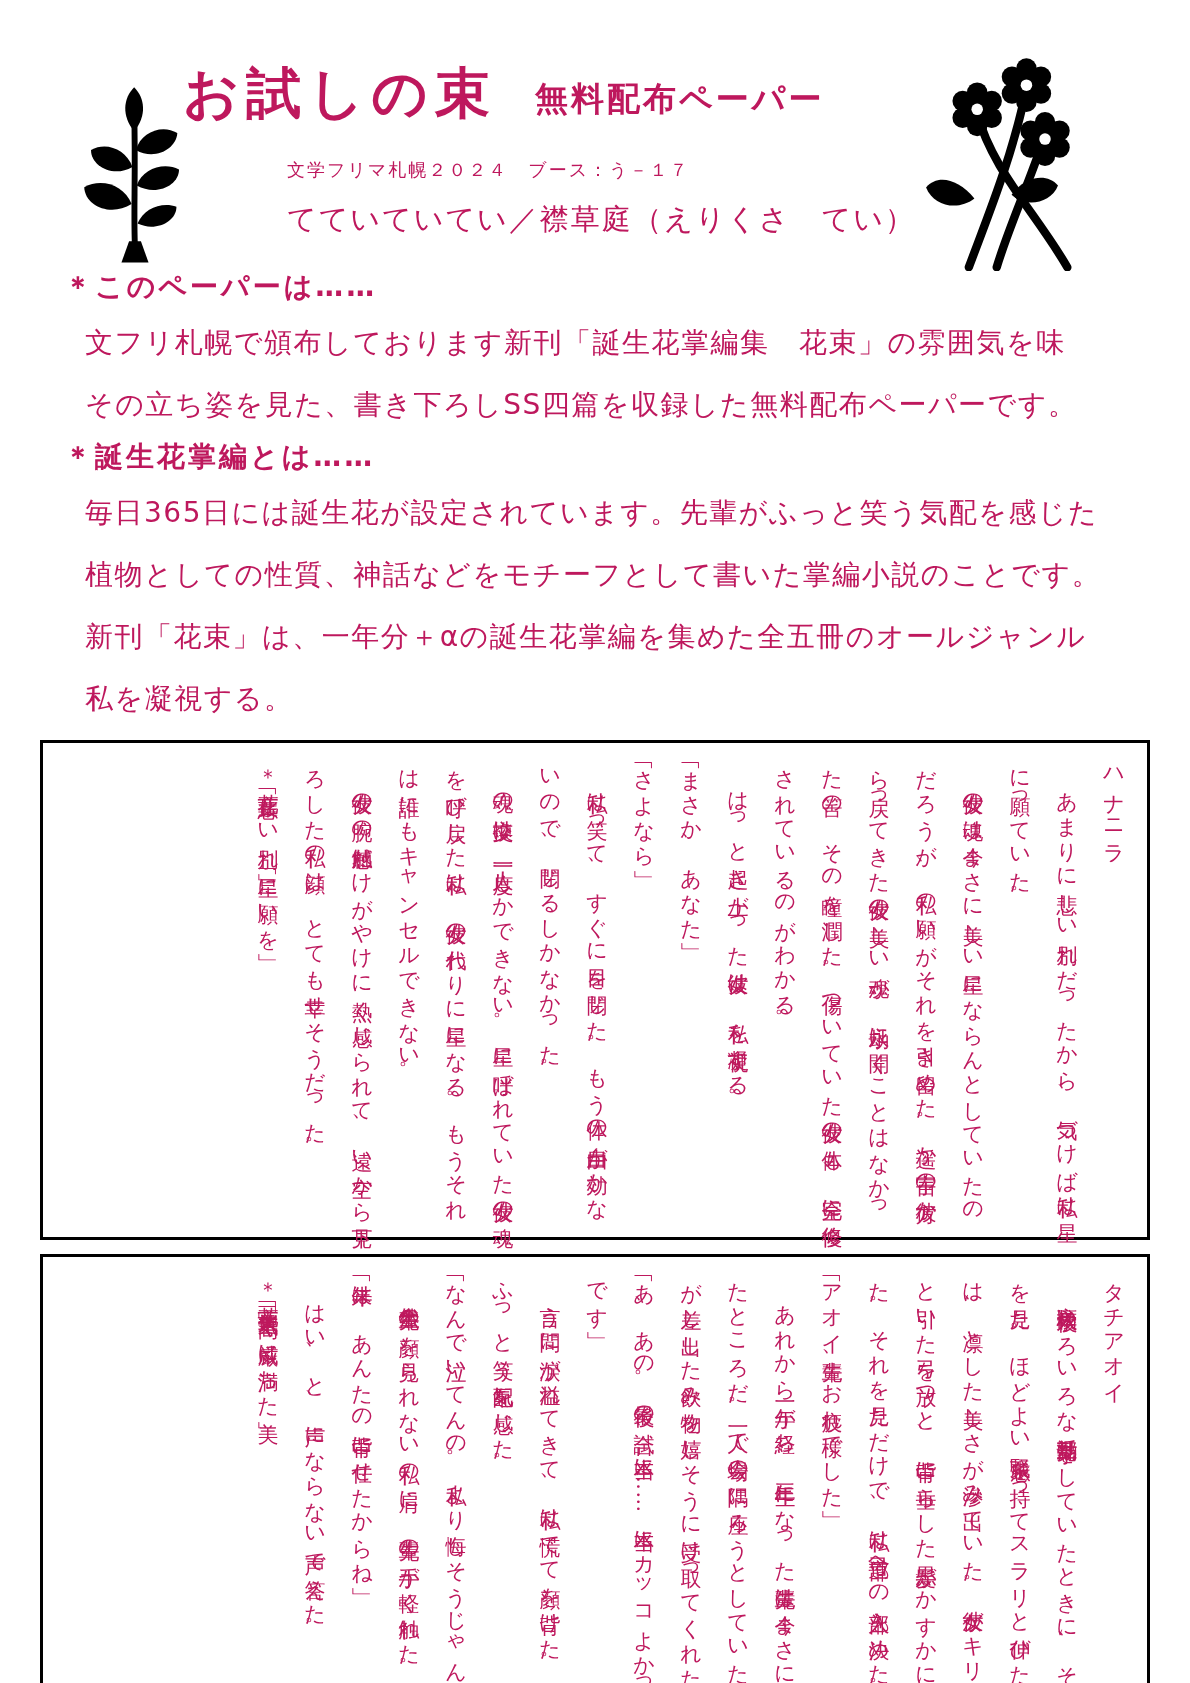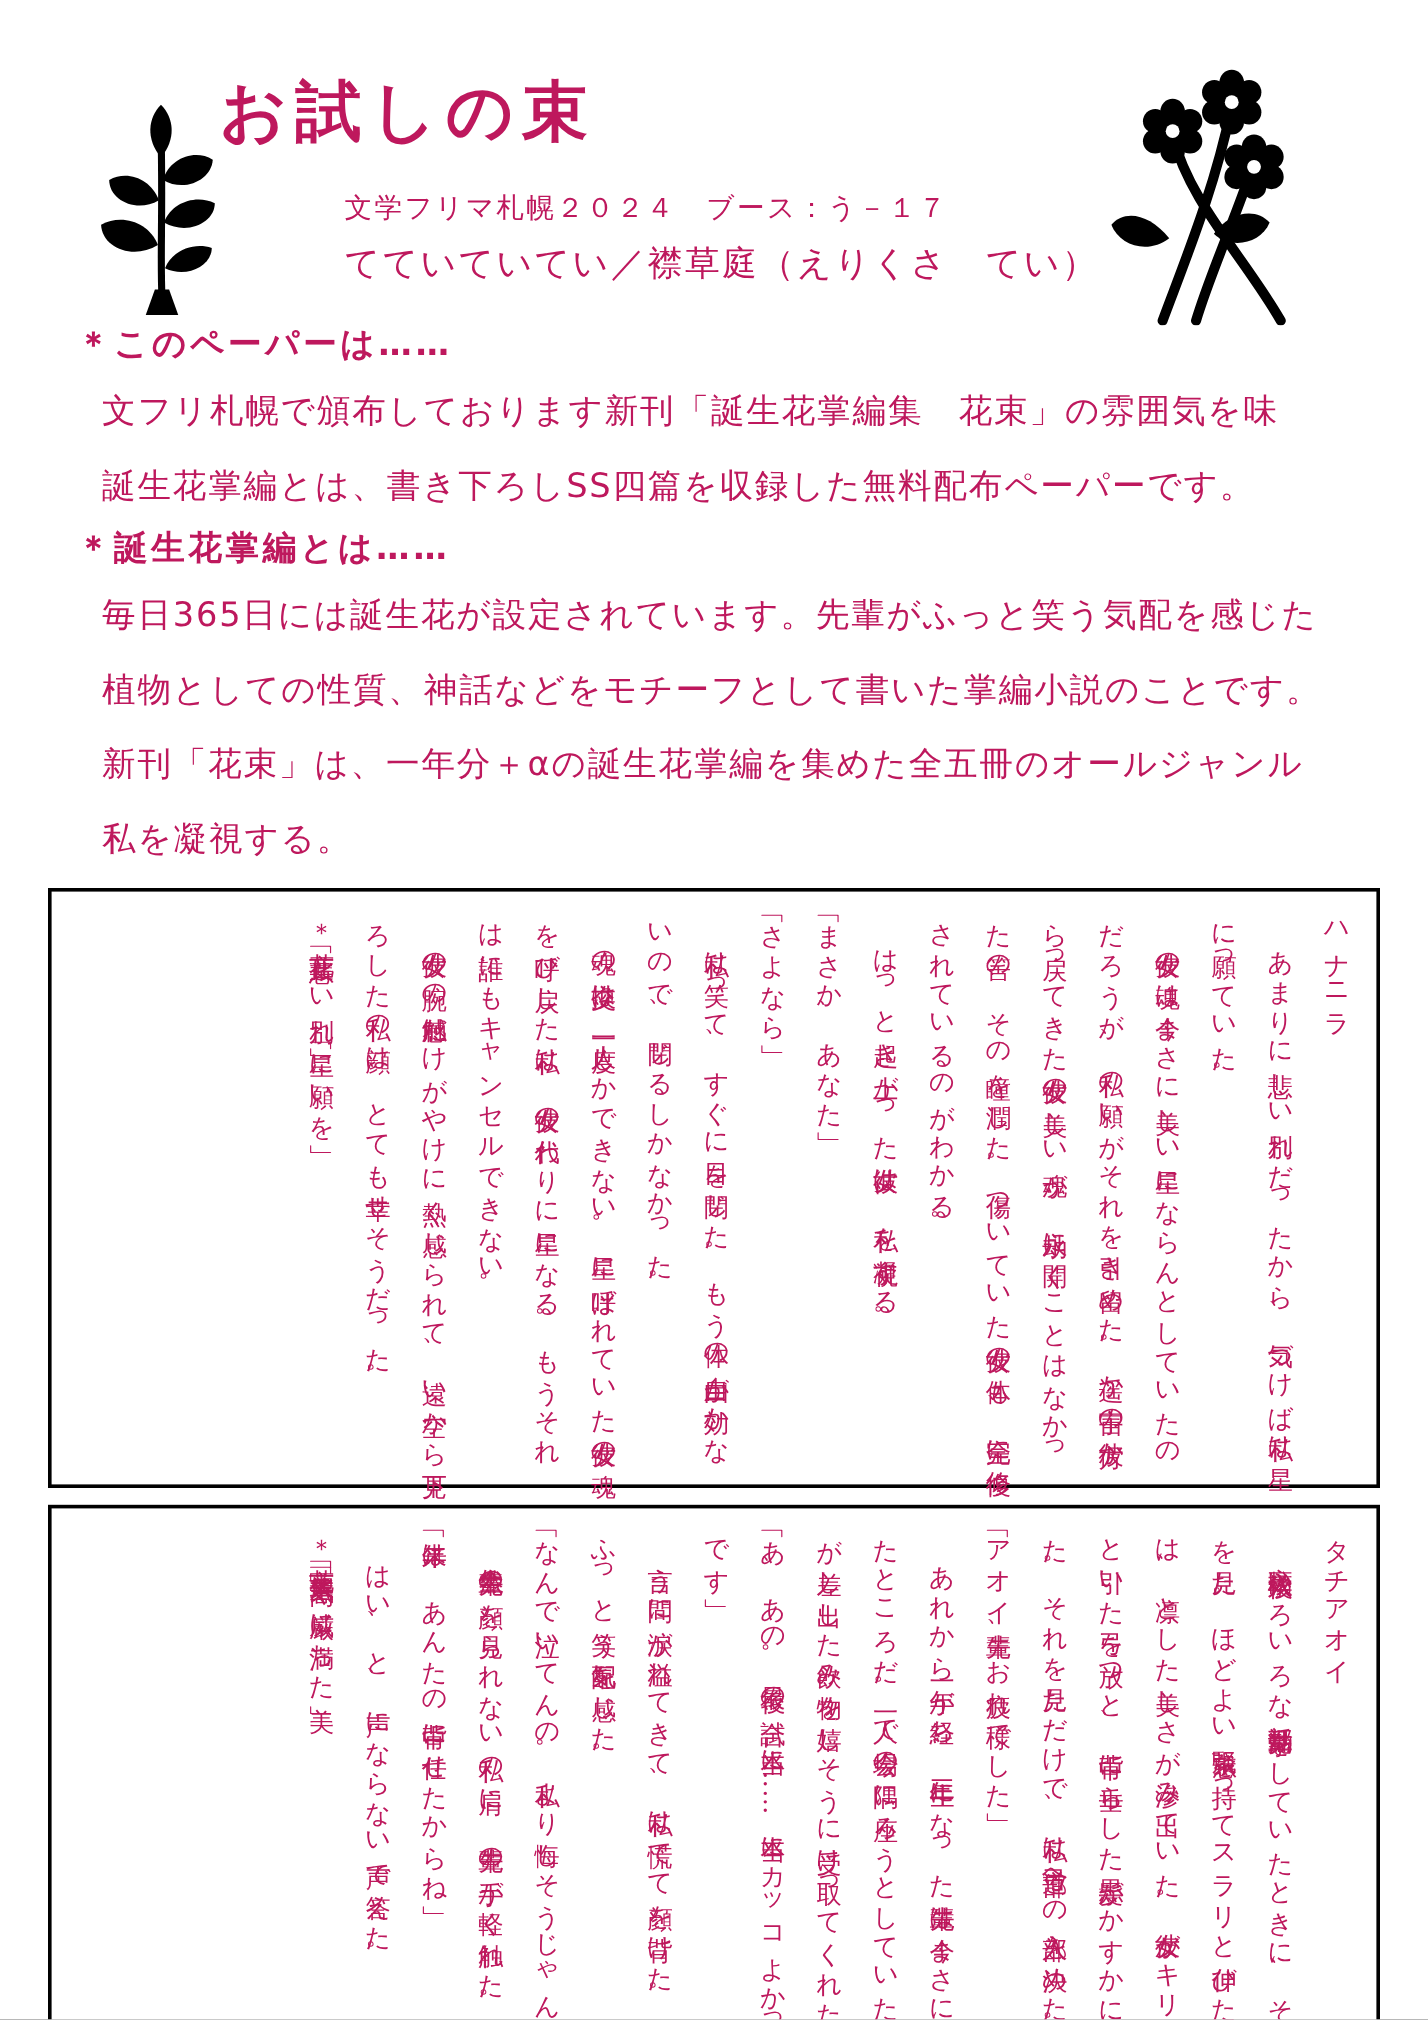--- a/index.html
+++ b/index.html
@@ -12,21 +12,21 @@
     font-family:"DejaVu Sans","Liberation Sans",sans-serif;
     overflow:hidden;
   }
   
   .header{position:relative;height:258px;}
   .plant-icon{position:absolute;left:80px;top:82px;}
   .bouquet-icon{position:absolute;left:926px;top:48px;}
   .title-row{position:absolute;left:183px;top:66px;display:flex;align-items:flex-end;}
   .main-title{font-size:55px;font-weight:bold;letter-spacing:7px;line-height:1;}
   .sub-title{font-size:33px;font-weight:bold;letter-spacing:3px;line-height:1;margin:0 0 6px 38px;}
-  .event-line{position:absolute;left:287px;top:158px;font-size:23px;letter-spacing:2px;}
+  .event-line{position:absolute;left:287px;top:158px;font-size:18px;letter-spacing:2px;}
   .author-line{position:absolute;left:287px;top:200px;font-size:29px;letter-spacing:2px;}
   
   .intro{padding:0 60px 0 64px;}
   .intro-heading{font-size:28px;font-weight:bold;letter-spacing:3px;line-height:34px;margin:12px 0 8px 0;}
   .intro-text{font-size:28px;letter-spacing:1.5px;line-height:46px;margin:0 0 0 21px;}
   .intro-text .line{display:block;margin-top:16px;}
   
   .story-box{
     box-sizing:border-box;
     width:1110px;
@@ -60,20 +60,21 @@
         <path d="M66 76 C72 55 97 45 115 56 C114 75 88 89 66 76 Z" fill="#000"></path>
         <path d="M62 96 C54 75 31 66 13 76 C13 96 40 109 62 96 Z" fill="#000"></path>
         <path d="M67 118 C74 98 99 90 117 99 C117 118 90 131 67 118 Z" fill="#000"></path>
         <path d="M61 140 C52 117 25 109 5 120 C6 143 37 155 61 140 Z" fill="#000"></path>
         <path d="M68 163 C75 145 97 137 114 143 C114 161 89 173 68 163 Z" fill="#000"></path>
       </svg>
     </span>
 
     <div class="title-row">
       <span class="main-title">お試しの束</span>
+      <span class="sub-title">無料配布ペーパー</span>
     </div>
 
     <div class="event-line">文学フリマ札幌２０２４　ブース：う－１７</div>
     <div class="author-line">てていていてい／襟草庭（えりくさ　てい）</div>
 
     <span class="bouquet-icon">
       <svg width="186" height="223" viewBox="0 0 200 240" xmlns="http://www.w3.org/2000/svg">
         <path d="M55 70 C70 130 120 180 152 236" stroke="#000" stroke-width="9" fill="none" stroke-linecap="round"></path>
         <path d="M108 44 C92 120 66 182 46 236" stroke="#000" stroke-width="9" fill="none" stroke-linecap="round"></path>
         <path d="M126 100 C108 152 88 196 76 236" stroke="#000" stroke-width="9" fill="none" stroke-linecap="round"></path>
@@ -114,21 +115,21 @@
         </g>
       </svg>
     </span>
   </div>
 
   <div class="intro">
 
     <div class="intro-heading">＊このペーパーは……</div>
     <div class="intro-text">
       <span class="line">文フリ札幌で頒布しております新刊「誕生花掌編集　花束」の雰囲気を味</span>
-      <span class="line">誕生花掌編とは、書き下ろしSS四篇を収録した無料配布ペーパーです。</span>
+      <span class="line">その立ち姿を見た、書き下ろしSS四篇を収録した無料配布ペーパーです。</span>
     </div>
 
     <div class="intro-heading">＊誕生花掌編とは……</div>
     <div class="intro-text">
       <span class="line">毎日365日には誕生花が設定されています。先輩がふっと笑う気配を感じた</span>
       <span class="line">植物としての性質、神話などをモチーフとして書いた掌編小説のことです。</span>
       <span class="line">新刊「花束」は、一年分＋αの誕生花掌編を集めた全五冊のオールジャンル</span>
       <span class="line">私を凝視する。</span>
     </div>
   </div>

